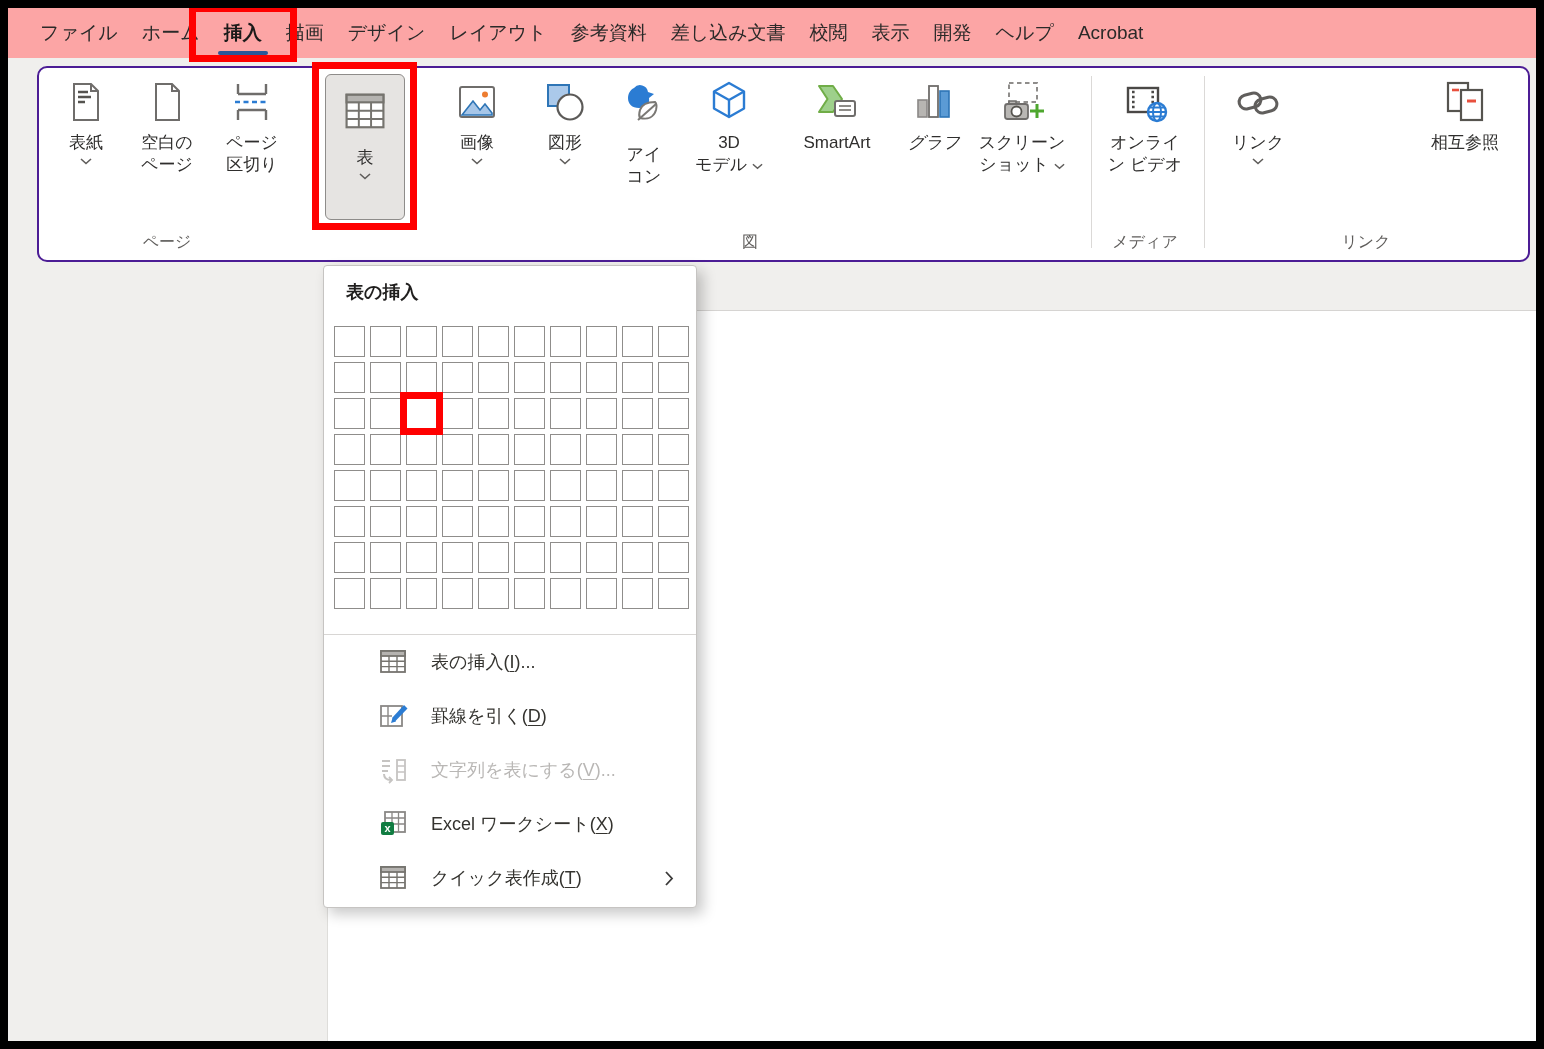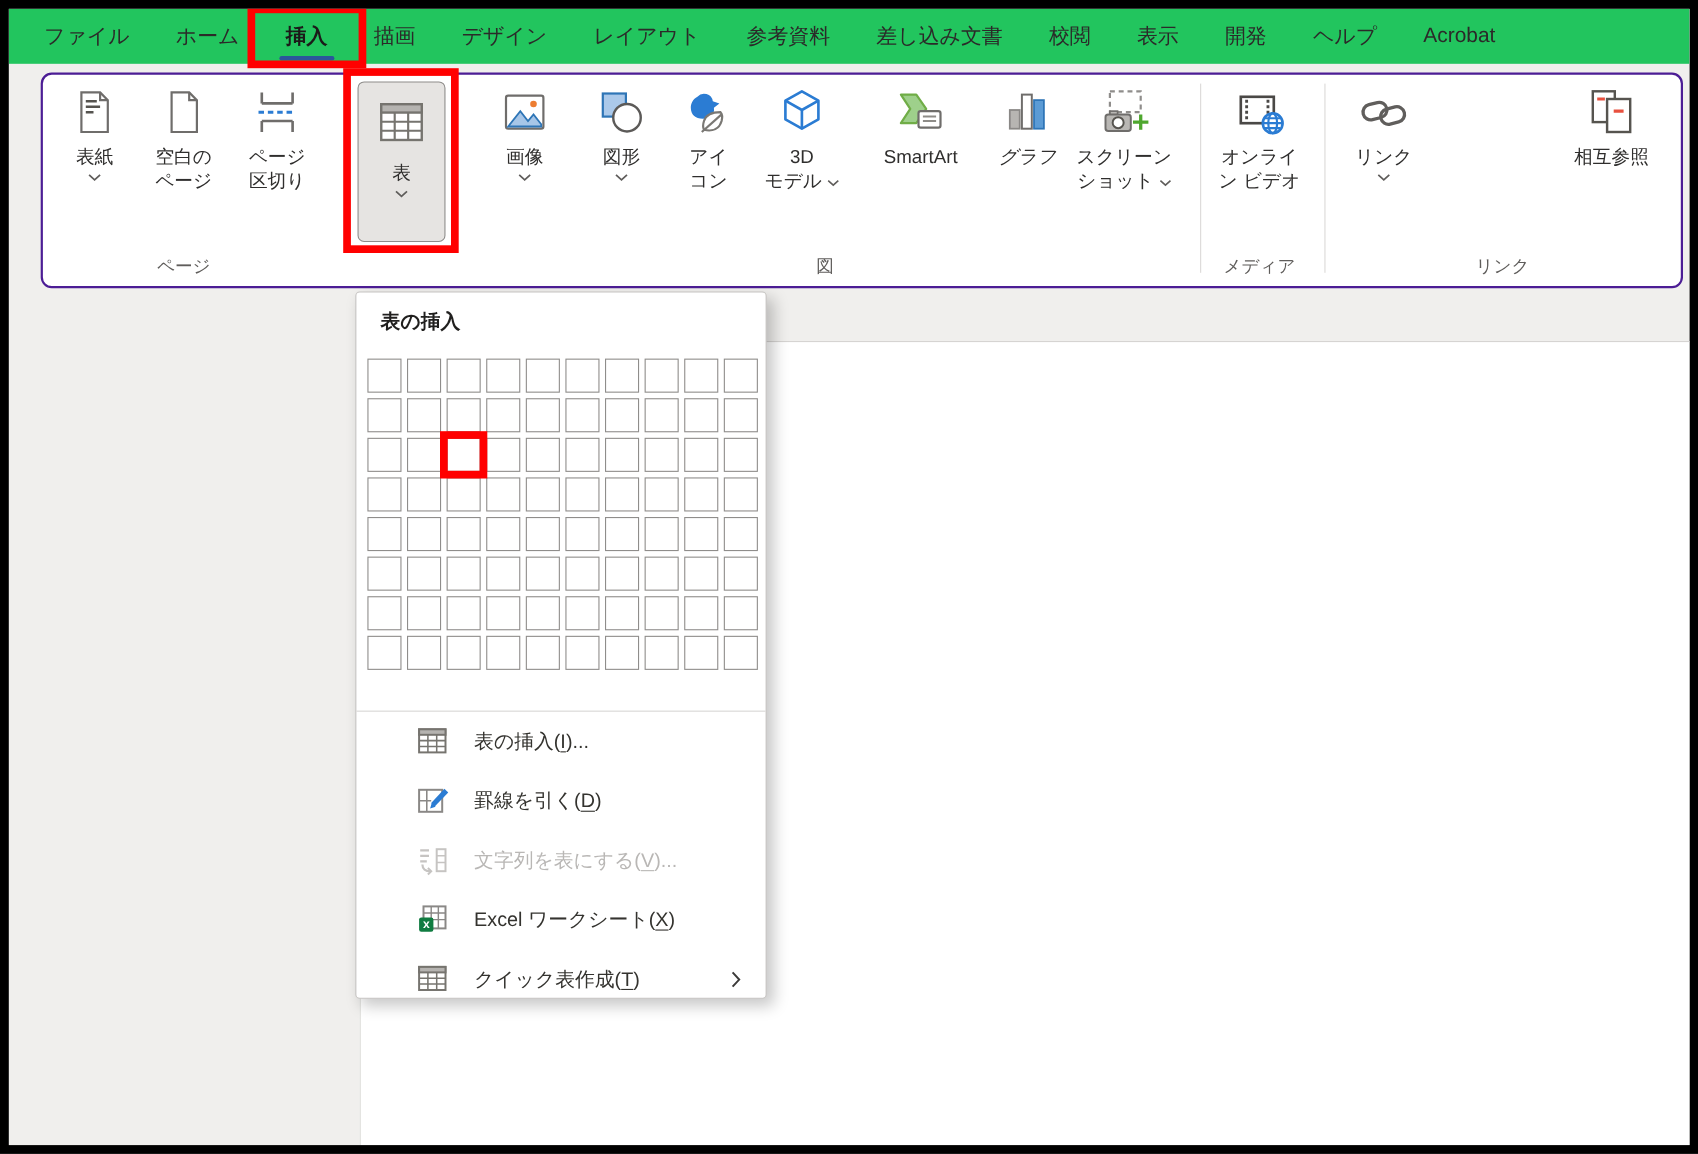--- a/index.html
+++ b/index.html
@@ -1,22 +1,22 @@
 <!DOCTYPE html>
 <html><head>
 <meta charset="utf-8">
 <style>
   html,body{margin:0;padding:0;background:#fff;}
   #frame{width:1544px;height:1049px;background:#000;padding:8px;box-sizing:border-box;position:relative;
          font-family:"Liberation Sans","DejaVu Sans",sans-serif;}
   #app{position:relative;width:1528px;height:1033px;background:#f0efed;overflow:hidden;}
 
   
-  .tabbar{position:absolute;left:0;top:0;width:100%;height:50px;background:#22c55e;
-          display:flex;padding-left:28px;gap:34px;box-sizing:border-box;}
+  .tabbar{position:absolute;left:0;top:0;width:100%;height:50px;background:#fca5a5;
+          display:flex;padding-left:28px;gap:16px;box-sizing:border-box;}
   .tab{position:relative;height:50px;display:flex;align-items:center;font-size:19px;color:#2b2a29;
        padding:0 4px;white-space:nowrap;cursor:default;}
   .tab.selected{font-weight:bold;color:#1b1a19;}
   .tab.selected::after{content:"";position:absolute;left:-2px;right:-2px;bottom:3px;height:4px;
        border-radius:2px;background:#2b579a;}
 
   
   .panel{position:absolute;left:29px;top:58px;width:1493px;height:196px;background:#fff;
          border:2px solid #4c1d95;border-radius:10px;box-sizing:border-box;}
   .rbtn{position:absolute;top:10px;display:flex;flex-direction:column;align-items:center;}
@@ -38,21 +38,21 @@
 
   
   .dropdown{position:absolute;left:315px;top:217px;width:374px;height:643px;background:#fff;
             border:1px solid #c6c4c2;border-radius:4px;box-shadow:6px 6px 14px rgba(0,0,0,.22);
             z-index:20;box-sizing:border-box;margin-top:40px;}
   .dd-title{margin:14px 0 0 22px;font-size:18px;font-weight:bold;color:#201f1e;}
   .dd-grid{position:absolute;left:10px;top:60px;display:grid;
            grid-template-columns:repeat(10,31px);grid-auto-rows:31px;gap:5px;}
   .cell{box-sizing:border-box;border:1.5px solid #8f8d8b;background:#fff;position:relative;}
   .cell-annotation{position:absolute;inset:-7px;border:7px solid #ff0000;z-index:5;pointer-events:none;}
-  .dd-menu{position:absolute;left:0;right:0;top:380px;border-top:1px solid #d8d6d4;padding-left:32px;}
+  .dd-menu{position:absolute;left:0;right:0;top:368px;border-top:1px solid #d8d6d4;padding-left:32px;}
   .menu-item{height:54px;display:flex;align-items:center;padding-left:22px;position:relative;cursor:default;}
   .menu-item .mi-icon{width:30px;height:30px;flex:none;}
   .mi-text{margin-left:23px;font-size:18px;color:#34332f;white-space:nowrap;}
   .menu-item.disabled .mi-text{color:#b9b7b5;}
   .ak{text-decoration:underline;text-underline-offset:3px;}
   .submenu-arrow{position:absolute;right:22px;line-height:0;}
 
   
   .red-box{position:absolute;border:7px solid #ff0000;z-index:100;pointer-events:none;}
   .ann-tab{left:-31px;right:-31px;top:-3px;bottom:-4px;}
@@ -153,21 +153,21 @@
         <circle cx="29" cy="29" r="12.5" fill="#fff" stroke="#5c5a58" stroke-width="2.2"></circle>
       </svg>
       <span class="lbl">図形</span>
       <span class="chev">
         <svg width="12" height="7" viewBox="0 0 12 7">
               <path d="M1 1l5 4.5L11 1" stroke="#5f5d5b" stroke-width="1.6" fill="none"></path>
             </svg>
       </span>
     </div>
 
-    <div class="rbtn" style="left:571px;width:68px;">
+    <div class="rbtn" style="left:571px;width:68px;gap:12px;">
       <svg class="icon48" viewBox="0 0 48 48">
         <path d="M14 10a8 8 0 0 1 14 4l6 2-5 4c1 6-3 10-10 10-7 0-11-4-11-10 0-4 2-8 6-10z" fill="#2b7cd3"></path>
         <path d="M20 40c8 2 14-1 16-8 1-4 0-7-1-8-7 0-13 2-15 8-1 3-1 6 0 8z" fill="#fff" stroke="#7a7874" stroke-width="2"></path>
         <path d="M18 42L36 26" stroke="#7a7874" stroke-width="2"></path>
       </svg>
       <span class="lbl"><span>アイ</span><br><span>コン</span></span>
     </div>
 
     <div class="rbtn" style="left:650px;width:80px;">
       <svg class="icon48" viewBox="0 0 48 48" fill="none" stroke="#2b7cd3" stroke-width="2.4" stroke-linejoin="round">

